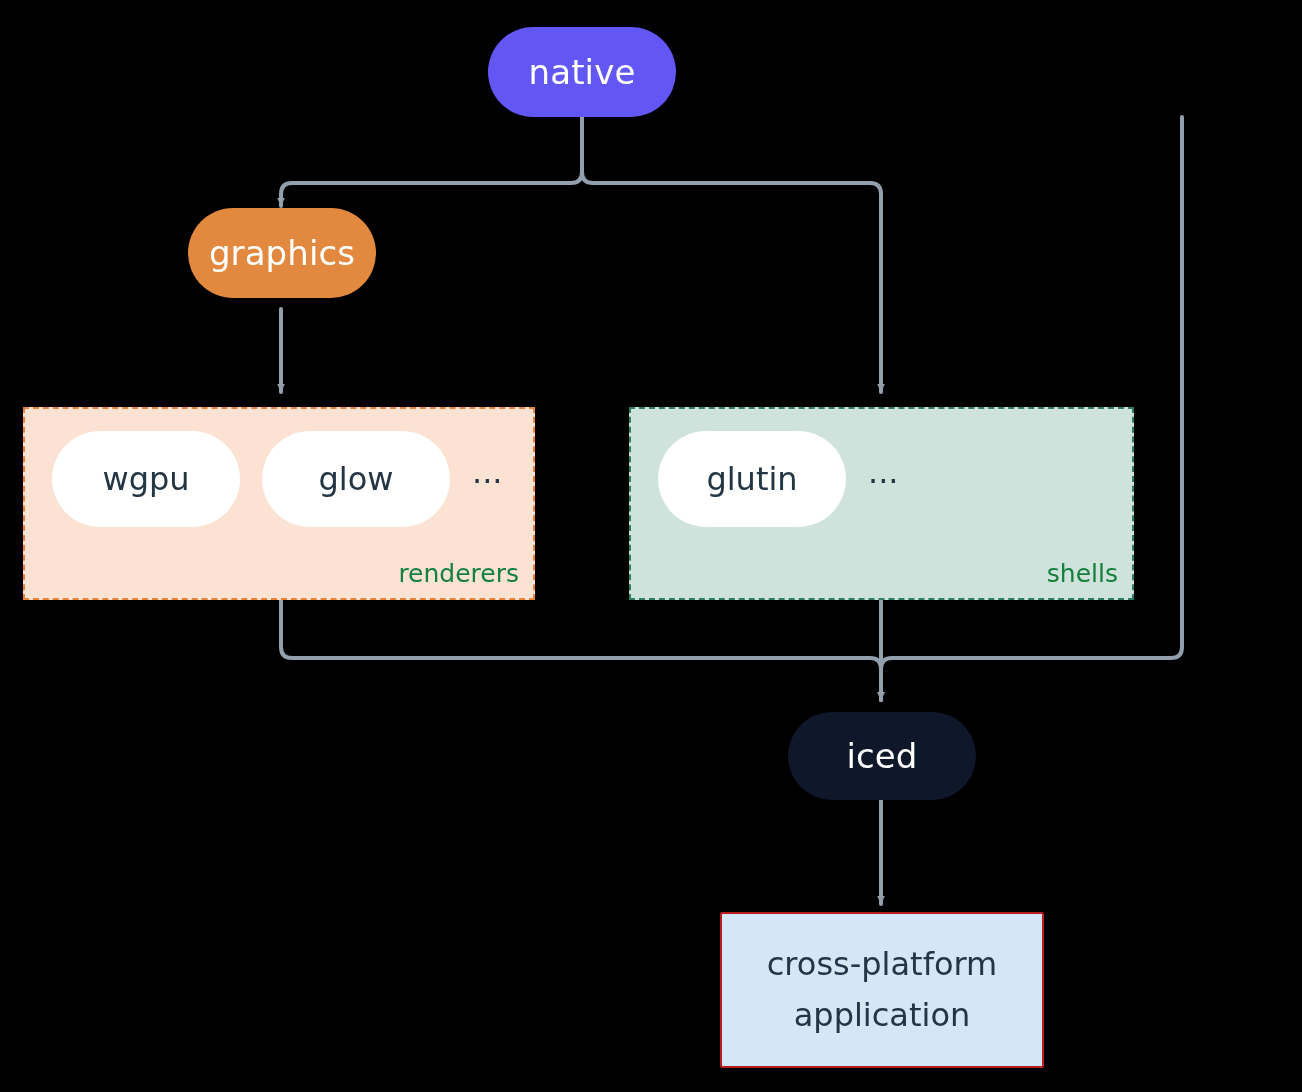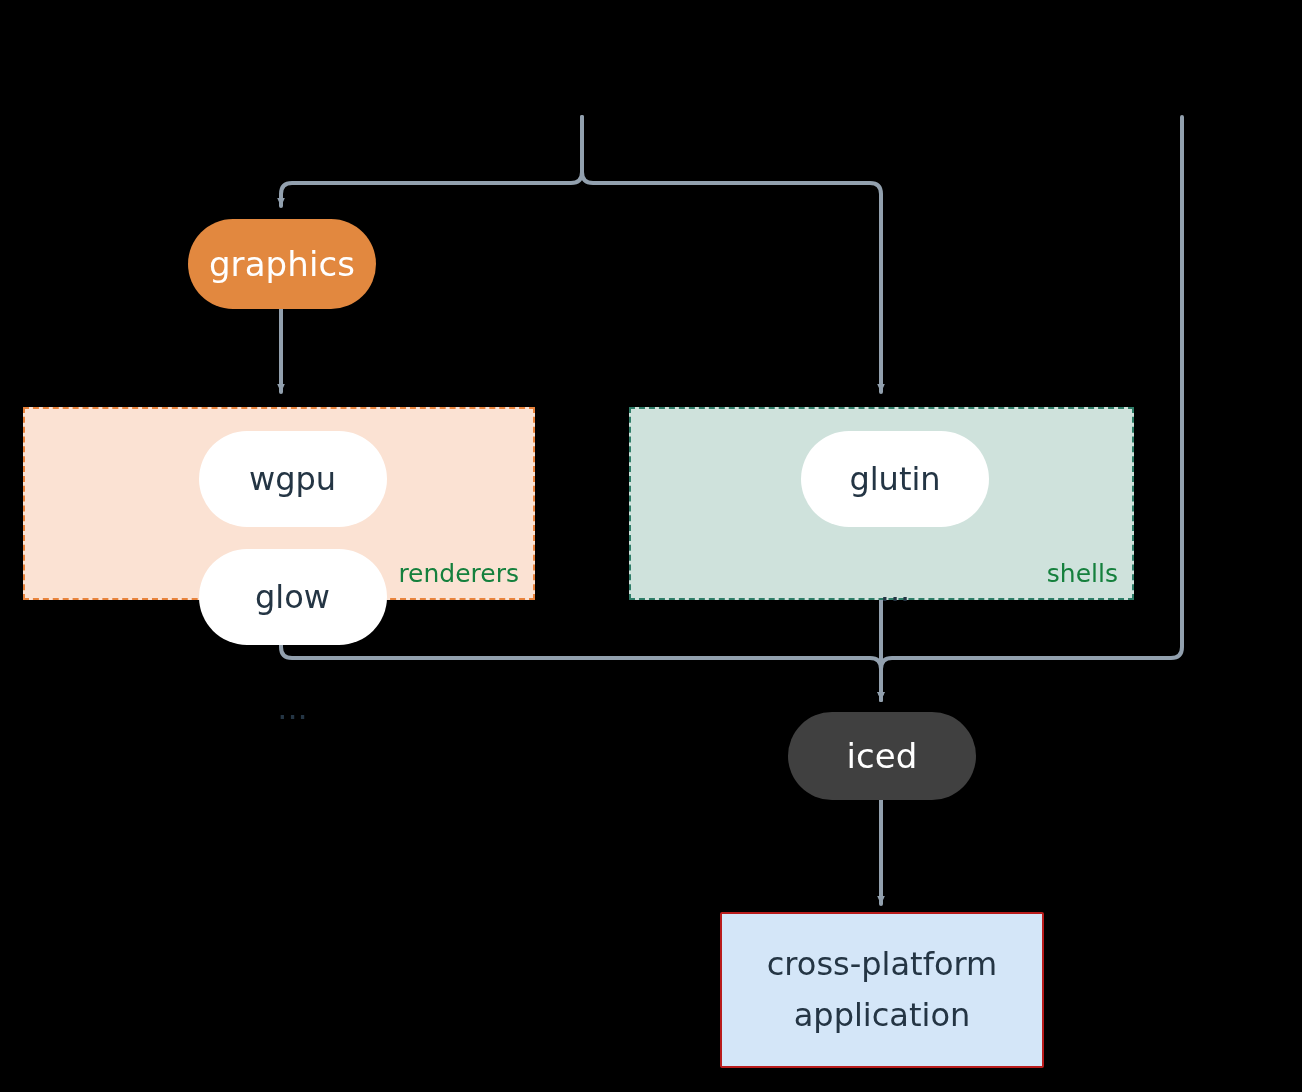--- a/index.html
+++ b/index.html
@@ -49,32 +49,32 @@
   }
   .node-web {
     left: 1088px;
     top: 27px;
     width: 188px;
     height: 90px;
     background: #6257F5;
   }
   .node-graphics {
     left: 188px;
-    top: 219px;
+    top: 208px;
     width: 188px;
     height: 90px;
     background: #E2883F;
     align-items: center;
   }
   .node-iced {
     left: 788px;
     top: 712px;
     width: 188px;
     height: 88px;
-    background: #404040;
+    background: #0f172a;
   }
   .group-box {
     position: absolute;
     box-sizing: border-box;
   }
   .group-renderers {
     left: 23px;
     top: 407px;
     width: 512px;
     height: 193px;
@@ -92,21 +92,20 @@
   .group-items {
     position: absolute;
     left: 0;
     top: 22px;
     width: 100%;
     display: flex;
     align-items: center;
     gap: 22px;
     padding-left: 27px;
     box-sizing: border-box;
-    flex-direction: column;
   }
   .item-pill {
     background: #ffffff;
     border-radius: 999px;
     height: 96px;
     min-width: 188px;
     display: flex;
     align-items: center;
     justify-content: center;
     color: #243544;
@@ -168,20 +167,23 @@
 
     <path d="M281,600 L281,647 Q281,658 292,658 L870,658 Q881,658 881,669 L881,700" fill="none" stroke="#92A0AE" stroke-width="4" stroke-linecap="round" marker-end="url(#arrowhead)"></path>
 
     <path d="M881,600 L881,700" fill="none" stroke="#92A0AE" stroke-width="4" stroke-linecap="round" marker-end="url(#arrowhead)"></path>
 
     <path d="M1182,117 L1182,647 Q1182,658 1171,658 L892,658 Q881,658 881,669 L881,700" fill="none" stroke="#92A0AE" stroke-width="4" stroke-linecap="round"></path>
 
     <path d="M881,800 L881,904" fill="none" stroke="#92A0AE" stroke-width="4" stroke-linecap="round" marker-end="url(#arrowhead)"></path>
   </svg>
 
+  <div class="node pill node-native">
+    <span>native</span>
+  </div>
 
 
   <div class="node pill node-graphics">
     <span>graphics</span>
   </div>
 
   <div class="group-box group-renderers">
     <div class="group-items">
       <div class="item-pill">
         <span>wgpu</span>

